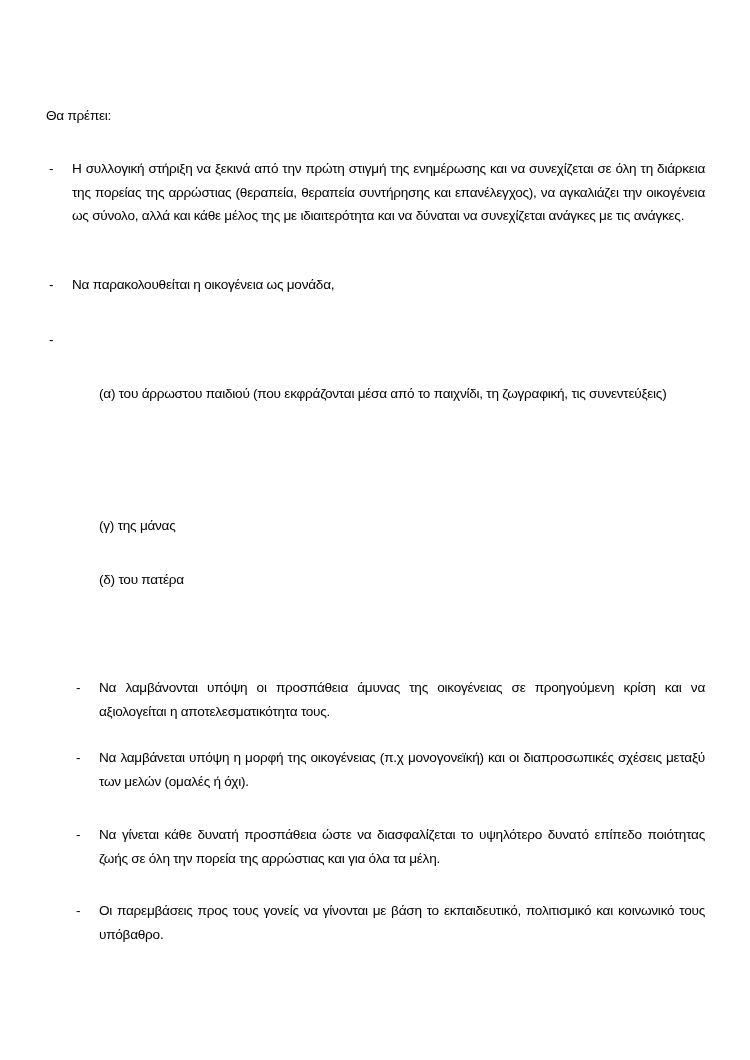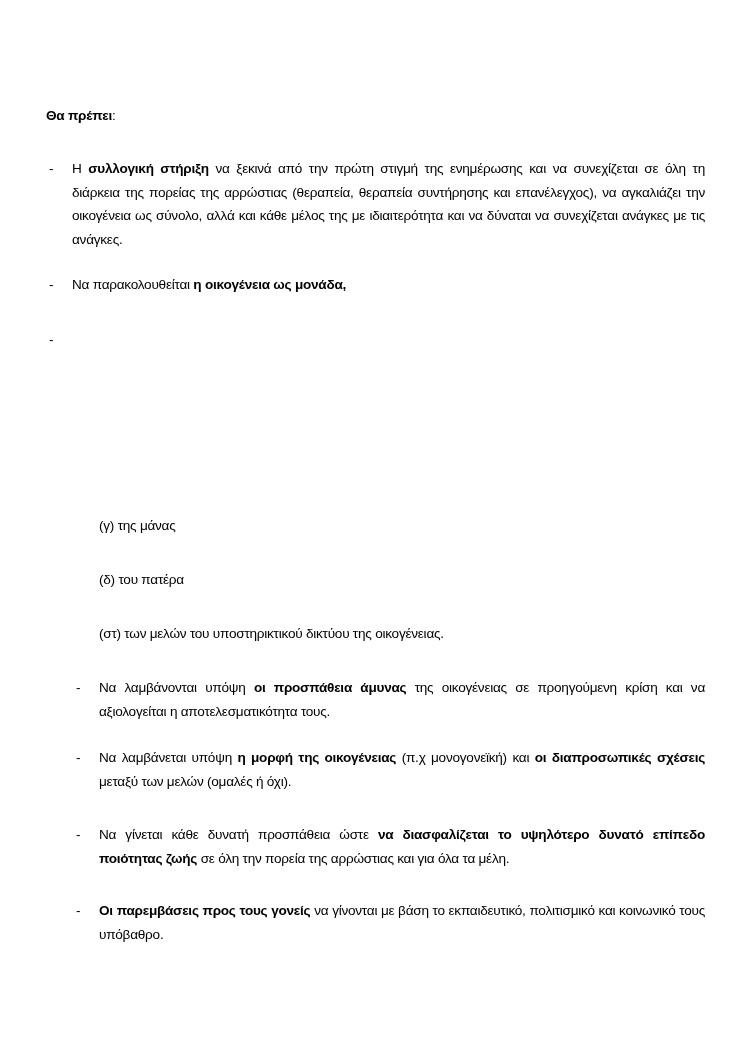--- a/index.html
+++ b/index.html
@@ -8,21 +8,21 @@
   .page { position: absolute; left: 0; top: 0; width: 750px; height: 1060px; }
   .txt { font-size: 13.6px; line-height: 23.5px; letter-spacing: -0.25px; }
   .heading { position: absolute; left: 46px; top: 104px; }
   .item { position: absolute; text-align: justify; }
   .item .dash { position: absolute; top: 0; }
   .lvl1 { left: 72px; width: 633px; }
   .lvl1 .dash { left: -23px; }
   .lvl2 { left: 99px; width: 606px; }
   .lvl2 .dash { left: -23px; }
   .sub { position: absolute; left: 99px; width: 606px; text-align: justify; }
-  b { font-weight: bold; }
+  b { font-weight: normal; }
 </style>
 </head>
 <body>
 
 <div class="page">
 
   <div class="heading txt"><b>Θα πρέπει</b><span>:</span></div>
 
   <div class="item lvl1 txt" style="top:157px;">
     <span class="dash">-</span>
@@ -31,23 +31,23 @@
 
   <div class="item lvl1 txt" style="top:273px;">
     <span class="dash">-</span>
     <span>Να παρακολουθείται </span><b>η οικογένεια ως μονάδα,</b>
   </div>
 
   <div class="item lvl1 txt" style="top:328px;">
     <span class="dash">-</span>
   </div>
 
+  <div class="sub txt" style="top:382px;">(α) του άρρωστου παιδιού (που εκφράζονται μέσα από το παιχνίδι, τη ζωγραφική, τις συνεντεύξεις)</div>
   <div class="sub txt" style="top:514px;">(γ) της μάνας</div>
   <div class="sub txt" style="top:568px;">(δ) του πατέρα</div>
-  <div class="sub txt" style="top:622px;">(στ) των μελών του υποστηρικτικού δικτύου της οικογένειας.</div>
 
   <div class="item lvl2 txt" style="top:676px;">
     <span class="dash">-</span>
     <span>Να λαμβάνονται υπόψη </span><b>οι προσπάθεια άμυνας</b><span> της οικογένειας σε προηγούμενη κρίση και να αξιολογείται η αποτελεσματικότητα τους.</span>
   </div>
 
   <div class="item lvl2 txt" style="top:746px;">
     <span class="dash">-</span>
     <span>Να λαμβάνεται υπόψη </span><b>η μορφή της οικογένειας</b><span> (π.χ μονογονεϊκή) και </span><b>οι διαπροσωπικές σχέσεις</b><span> μεταξύ των μελών (ομαλές ή όχι).</span>
   </div>

